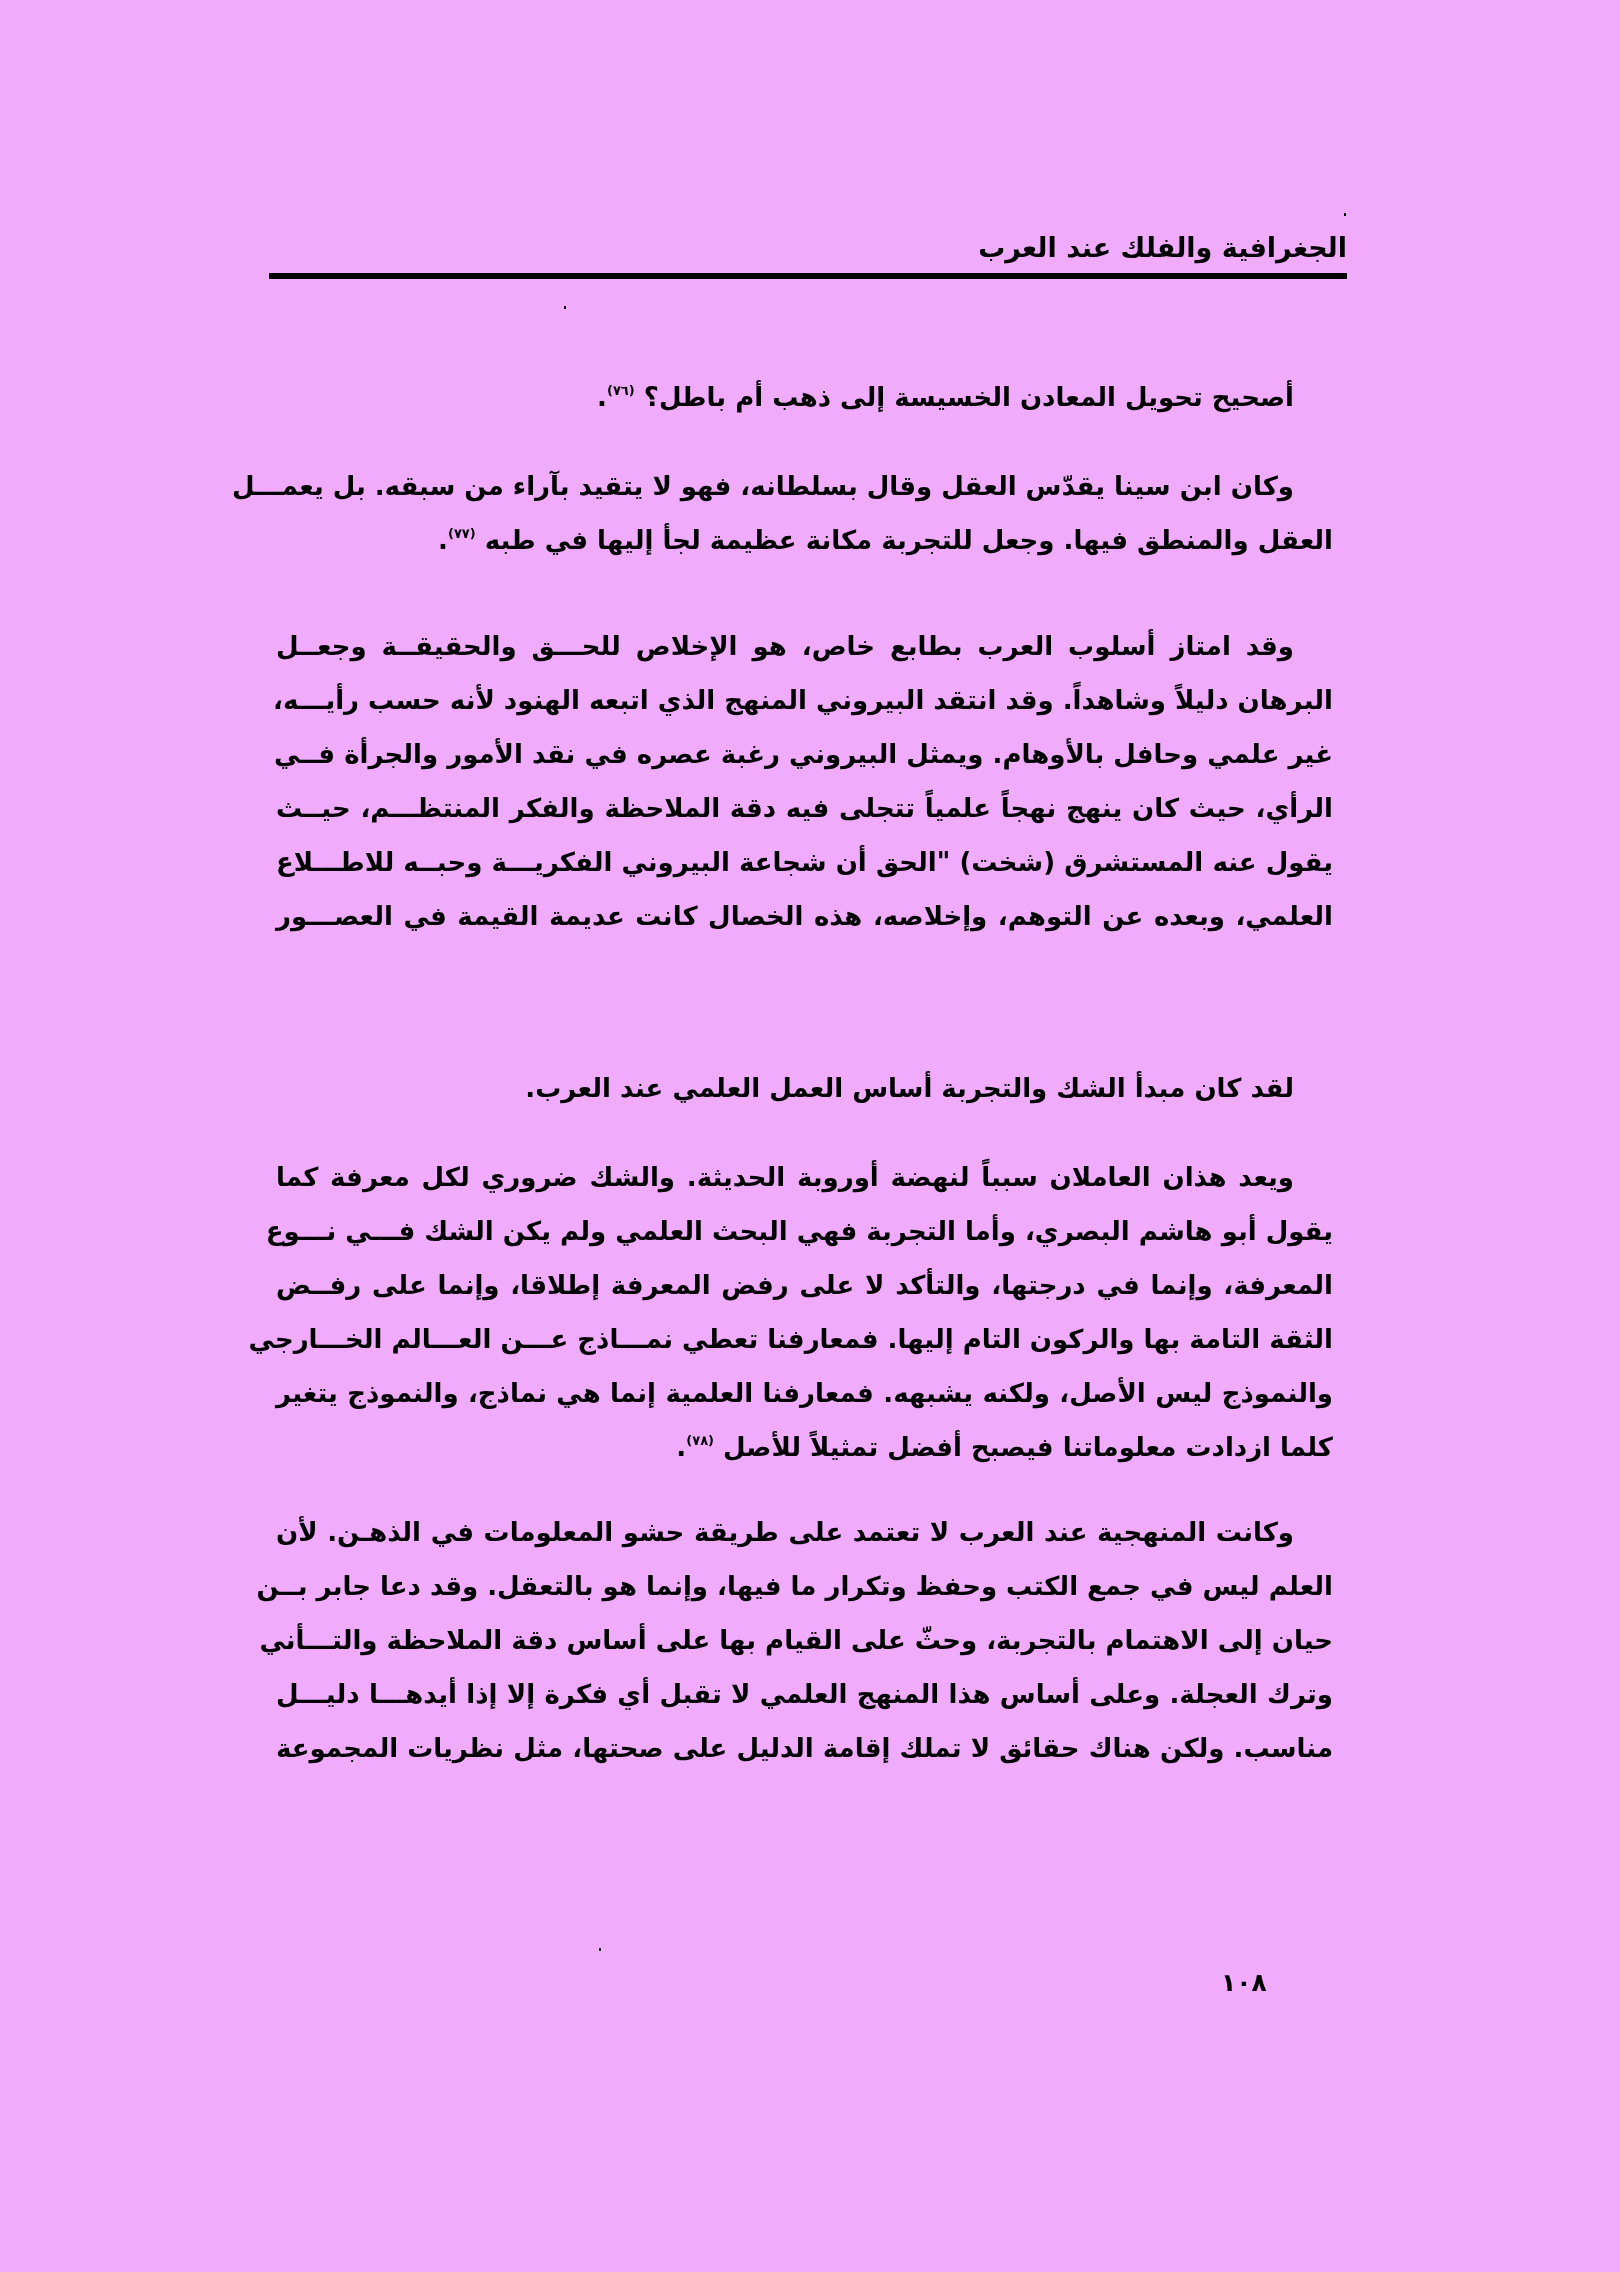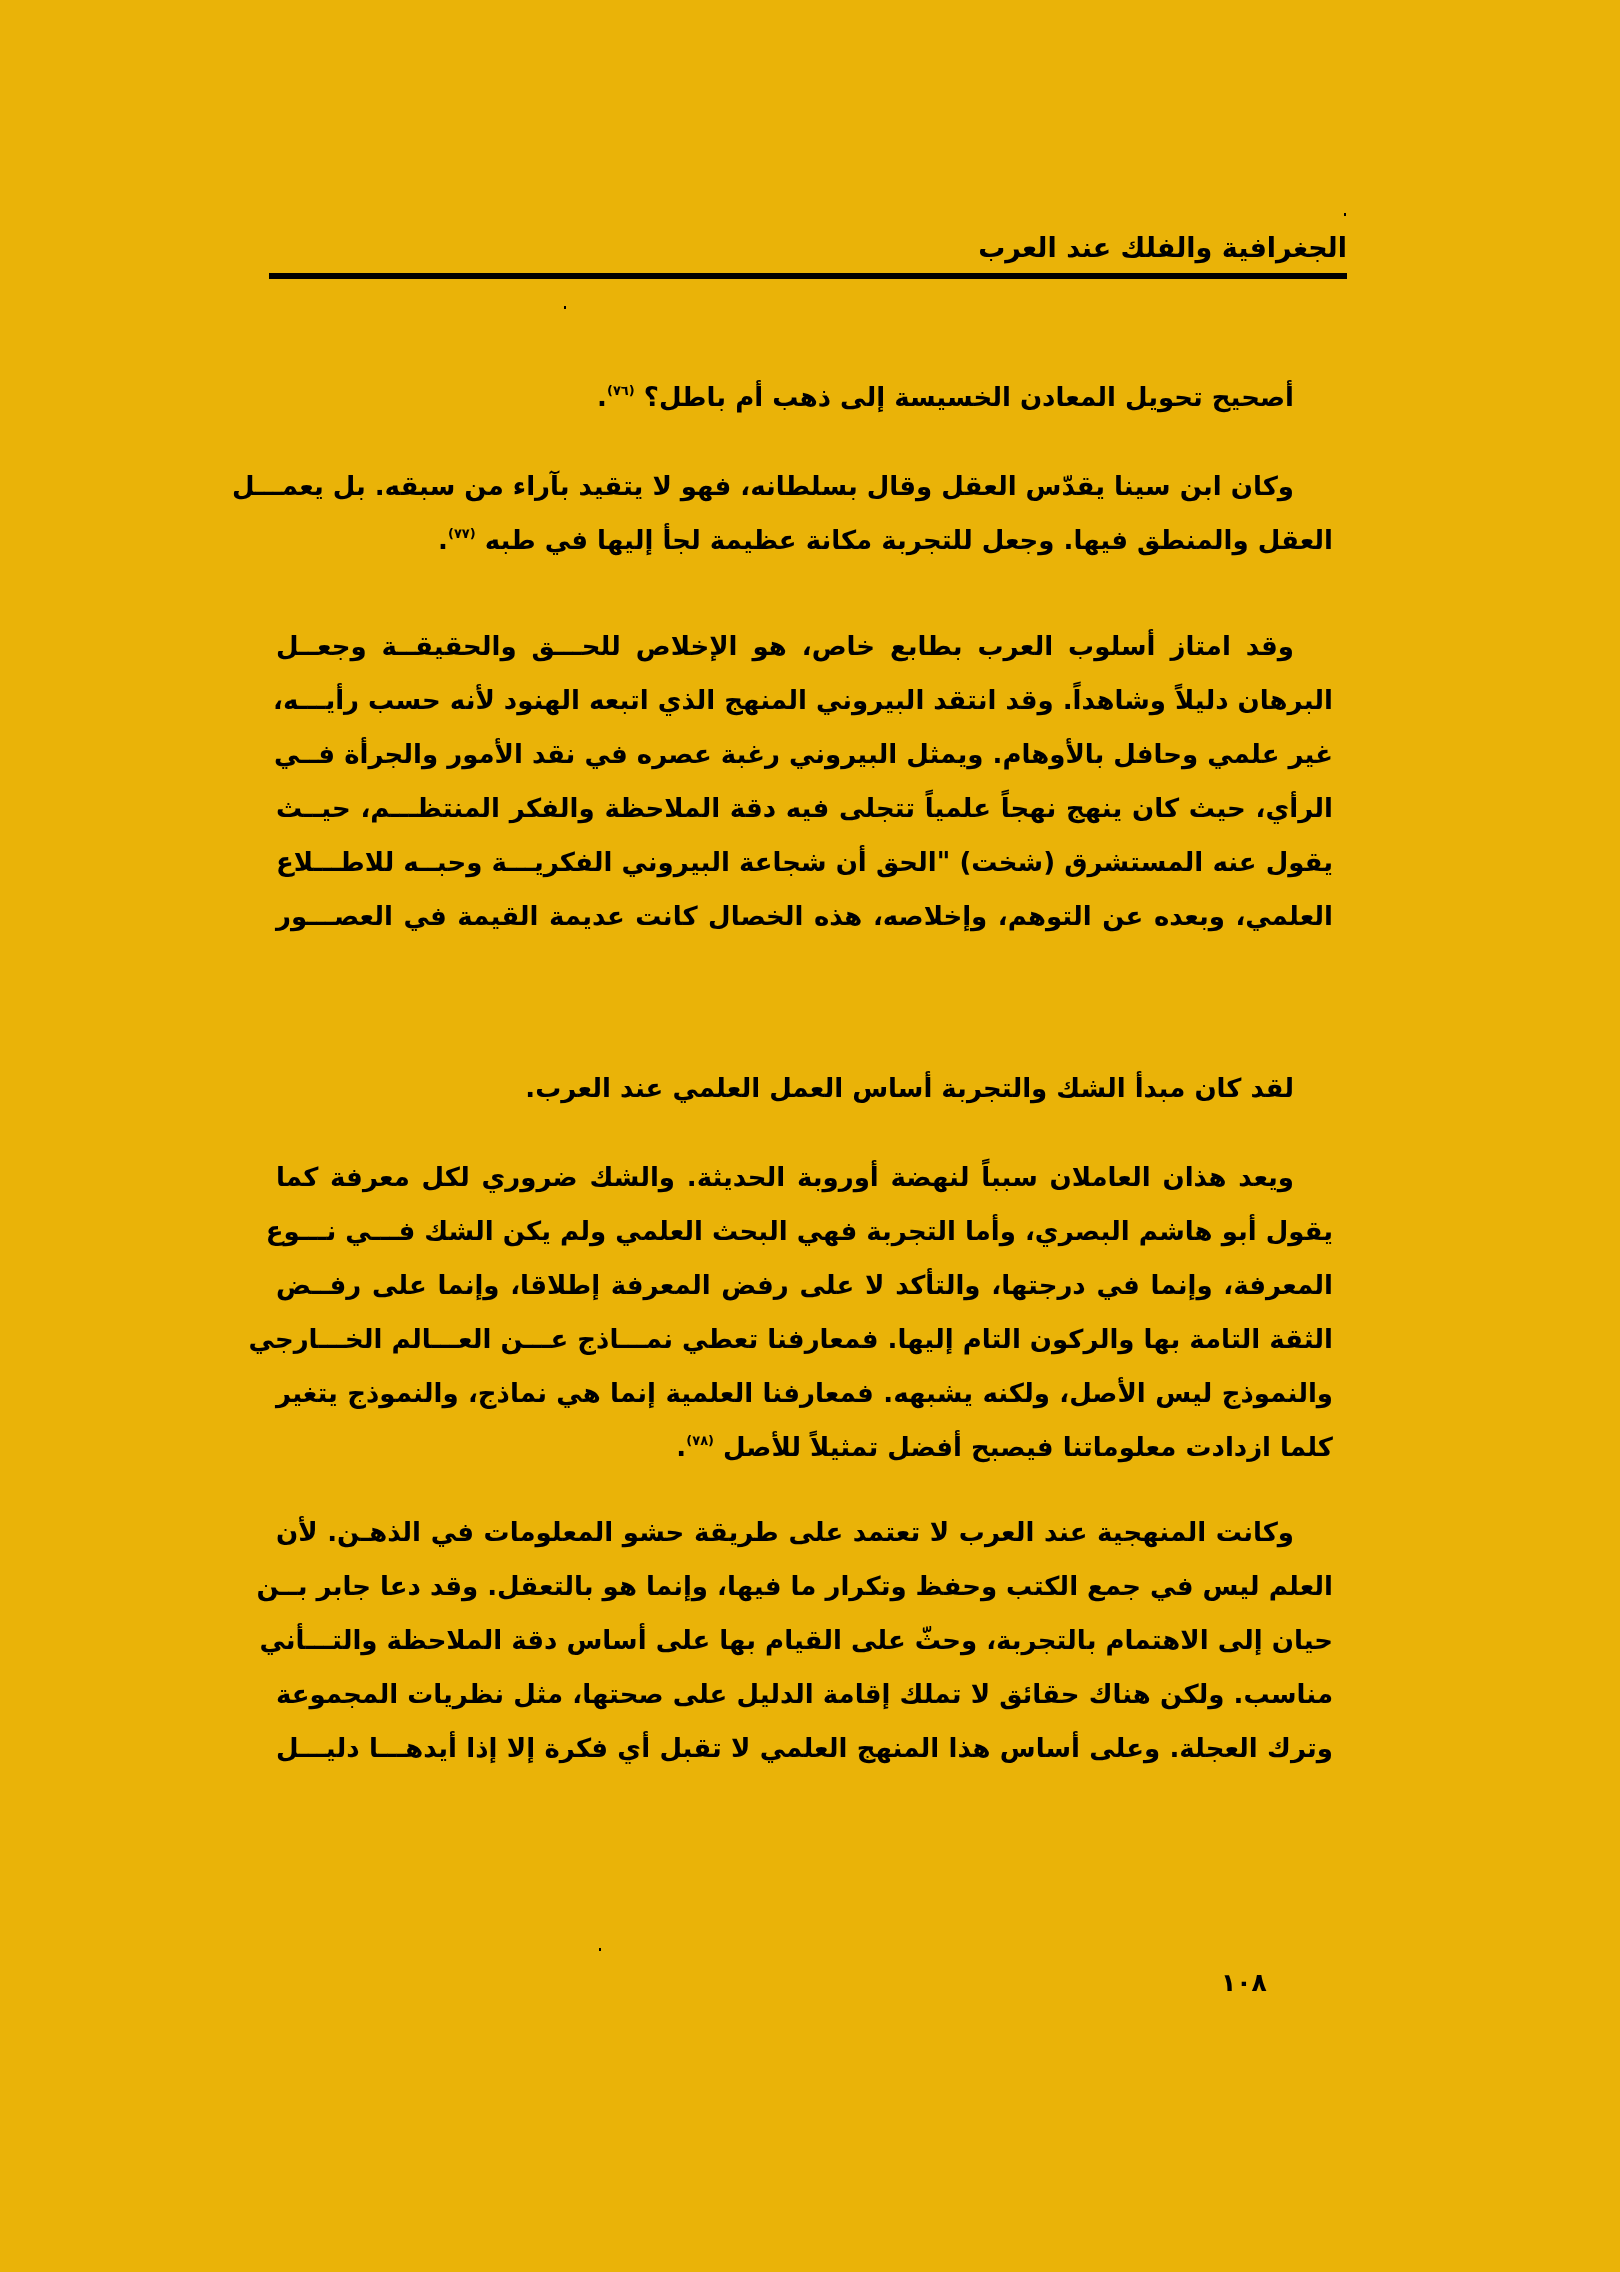--- a/index.html
+++ b/index.html
@@ -1,17 +1,17 @@
 <!DOCTYPE html>
 <html style="font-size:12.6px"><head>
 <meta charset="utf-8">
 <style>
   html, body { margin: 0; padding: 0; background: #ffffff; }
   body { width: 1620px; height: 2273px; position: relative; overflow: hidden; }
-  .page { position: absolute; left: 0; top: 0; width: 1620px; height: 2273px; background: #eab308; }
+  .page { position: absolute; left: 0; top: 0; width: 1620px; height: 2273px; background: #f0abfc; }
   .running-head {
     position: absolute; right: 273px; top: 232px;
     font-family: "DejaVu Sans", sans-serif; font-weight: bold;
     font-size: 27px; color: #000; direction: rtl; white-space: nowrap;
     letter-spacing: -0.8px;
   }
   .rule { position: absolute; left: 269px; top: 273px; width: 1078px; height: 5.5px; background: #000; }
   .stray { position: absolute; width: 2.4px; height: 3.2px; background: #000; }
   .text {
     position: absolute; left: 276px; width: 1057px;
@@ -70,19 +70,19 @@
     <span class="line">المعرفة، وإنما في درجتها، والتأكد لا على رفض المعرفة إطلاقا، وإنما على رفــض</span>
     <span class="line">الثقة التامة بها والركون التام إليها. فمعارفنا تعطي نمـــاذج عـــن العـــالم الخـــارجي</span>
     <span class="line">والنموذج ليس الأصل، ولكنه يشبهه. فمعارفنا العلمية إنما هي نماذج، والنموذج يتغير</span>
     <span class="line last"><span>كلما ازدادت معلوماتنا فيصبح أفضل تمثيلاً للأصل</span> <sup>(٧٨)</sup><span>.</span></span>
   </div>
 
   <div class="text" style="top:1505px;">
     <span class="line indent">وكانت المنهجية عند العرب لا تعتمد على طريقة حشو المعلومات في الذهـن. لأن</span>
     <span class="line">العلم ليس في جمع الكتب وحفظ وتكرار ما فيها، وإنما هو بالتعقل. وقد دعا جابر بــن</span>
     <span class="line">حيان إلى الاهتمام بالتجربة، وحثّ على القيام بها على أساس دقة الملاحظة والتـــأني</span>
+    <span class="line">وترك العجلة. وعلى أساس هذا المنهج العلمي لا تقبل أي فكرة إلا إذا أيدهـــا دليـــل</span>
     <span class="line">مناسب. ولكن هناك حقائق لا تملك إقامة الدليل على صحتها، مثل نظريات المجموعة</span>
-    <span class="line">وترك العجلة. وعلى أساس هذا المنهج العلمي لا تقبل أي فكرة إلا إذا أيدهـــا دليـــل</span>
   </div>
 
   <div class="page-number">١٠٨</div>
 </div>
 
 
 </body></html>

